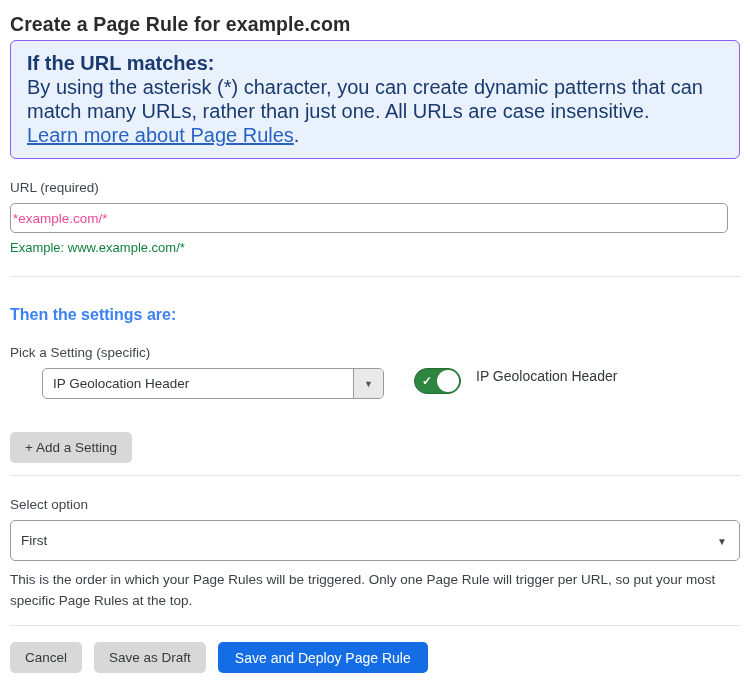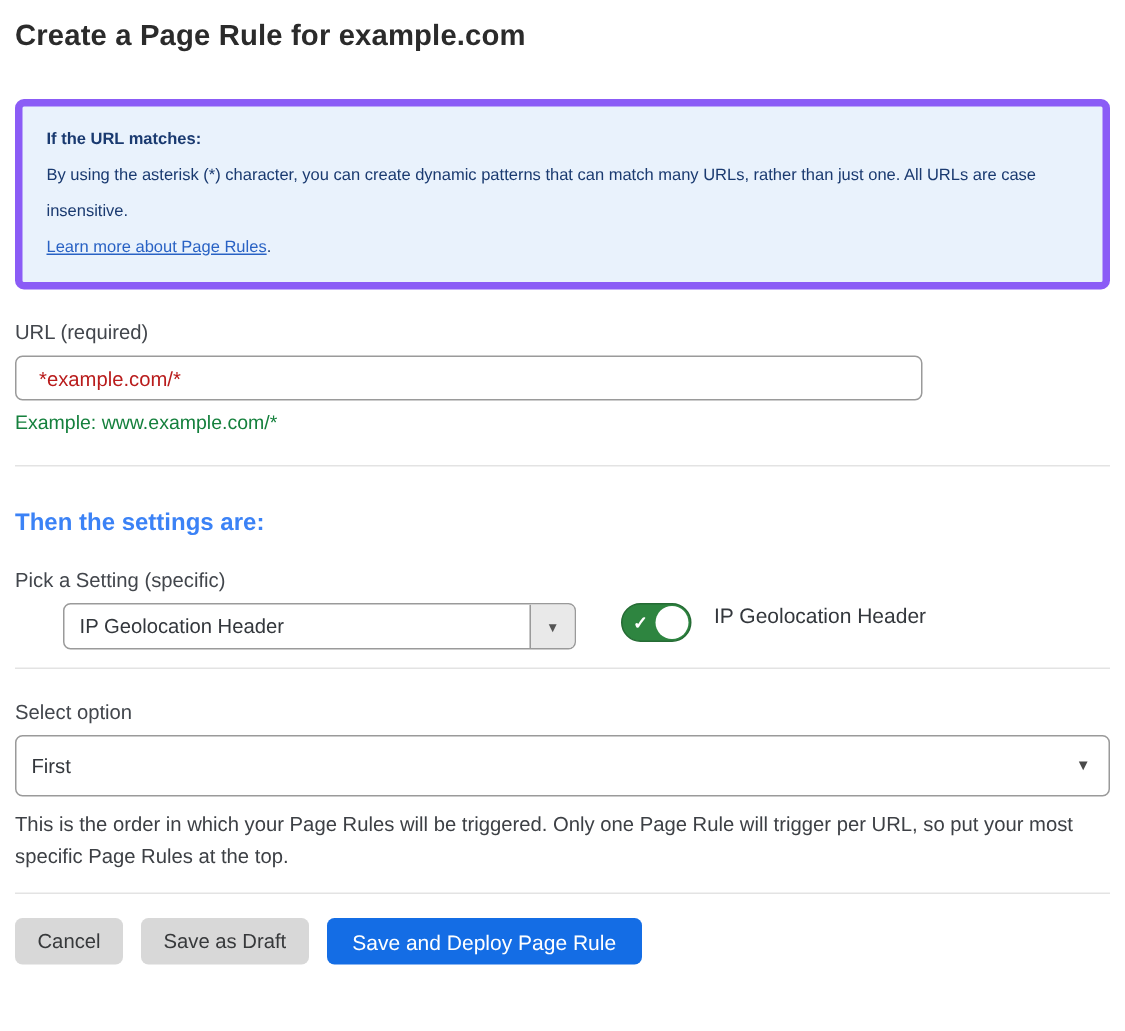--- a/index.html
+++ b/index.html
@@ -18,53 +18,53 @@
   }
   .page-title {
     font-size: 19.5px;
     font-weight: 700;
     color: #2b2b2b;
     margin-top: 3px;
     letter-spacing: 0.1px;
   }
   
   .info-box {
-    margin-top: 30px;
+    margin-top: 4px;
     background: #e9f2fc;
-    border: 5px solid #8b5cf6;
+    border: 1px solid #8b5cf6;
     border-radius: 6px;
     padding: 10px 16px 11px 16px;
     color: #1a3a70;
-    font-size: 11px;
+    font-size: 20px;
     line-height: 24px;
   }
   .info-box .info-heading {
     font-weight: 700;
   }
   .info-box a.info-link {
     color: #2962c4;
     text-decoration: underline;
     cursor: pointer;
   }
   
   .field-label {
     font-size: 13.5px;
     color: #42464c;
     margin-top: 21px;
     margin-bottom: 8px;
   }
   .text-input {
-    width: 605px;
+    width: 718px;
     height: 30px;
     border: 1px solid #9a9a9a;
     border-radius: 5px;
-    padding: 0 15px;
+    padding: 0 2px;
     font-family: "Liberation Sans", sans-serif;
     font-size: 13.5px;
-    color: #b91c1c;
+    color: #ec4899;
     background: #ffffff;
     outline: none;
   }
   .helper-text {
     font-size: 13px;
     color: #15803d;
     margin-top: 7px;
   }
   .divider {
     border: none;
@@ -241,20 +241,21 @@
       <div class="picker-value">IP Geolocation Header</div>
       <div class="picker-caret">▼</div>
     </div>
     <div class="toggle">
       <span class="toggle-check">✓</span>
       <span class="toggle-knob"></span>
     </div>
     <div class="toggle-text">IP Geolocation Header</div>
   </div>
 
+  <button class="btn btn-gray add-setting-btn">+ Add a Setting</button>
 
   <hr class="divider" style="margin-top:12px;">
 
 
   <div class="field-label">Select option</div>
 
   <div class="order-select">
     <span>First</span>
     <span class="select-caret">▼</span>
   </div>

